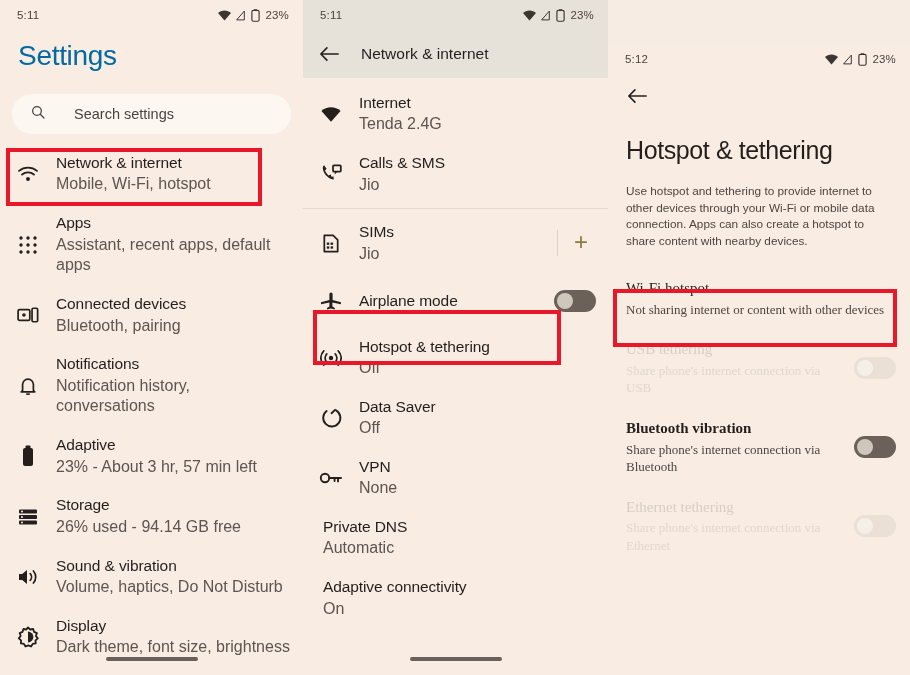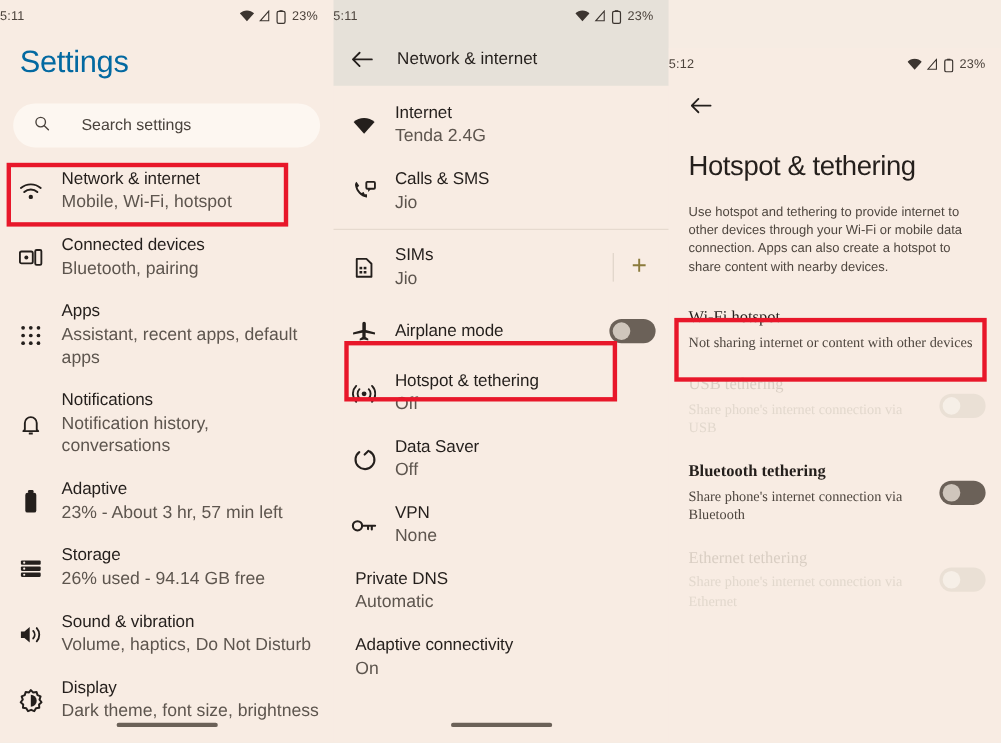--- a/index.html
+++ b/index.html
@@ -19,26 +19,26 @@
     flex: 0 0 auto;
   }
   #panel-settings  { width: 303px; background: #f8ece3; }
   #panel-network   { width: 305px; background: #f8ece3; }
   #panel-hotspot   { width: 302px; background: #f8ece3; margin-top: 44px; }
 
   
   .statusbar {
     height: 30px;
     display: flex; align-items: center; justify-content: space-between;
-    padding: 0 14px 0 0;
+    padding: 0 14px 0 17px;
     font-size: 11.5px; color: #4c433c;
     letter-spacing: .2px;
   }
   .statusbar.tinted { background: #e6e1d9; }
-  .status-right { display: flex; gap: 4px; }
+  .status-right { display: flex; align-items: center; gap: 4px; }
   .status-right svg { display: block; }
   .battery-pct { font-size: 11.5px; color: #4c433c; margin-left: 1px; }
 
   
   .big-title {
     font-size: 28px; font-weight: 400; color: #0369a1;
     padding: 10px 0 0 18px; letter-spacing: -.3px;
   }
   .search-bar {
     margin: 22px 12px 0 12px;
@@ -183,34 +183,20 @@
         <span class="ico">
           <svg width="22" height="18" viewBox="0 0 24 20">
               <path fill="none" stroke="#241f1c" stroke-width="2" stroke-linecap="round" d="M2 6.5C4.8 4.2 8.2 2.9 12 2.9s7.2 1.3 10 3.6"></path>
               <path fill="none" stroke="#241f1c" stroke-width="2" stroke-linecap="round" d="M5.4 10.6C7.2 9 9.5 8.1 12 8.1s4.8.9 6.6 2.5"></path>
               <circle cx="12" cy="15.6" r="2.2" fill="#241f1c"></circle>
             </svg>
         </span>
         <span class="txt">
           <div class="t1">Network &amp; internet</div>
           <div class="t2">Mobile, Wi-Fi, hotspot</div>
-        </span>
-      </div>
-
-      <div class="row">
-        <span class="ico">
-          <svg width="22" height="18" viewBox="0 0 24 20">
-              <rect x="1" y="4" width="13" height="12" rx="1.6" fill="none" stroke="#241f1c" stroke-width="1.9"></rect>
-              <circle cx="7.5" cy="10" r="2" fill="#241f1c"></circle>
-              <rect x="16.5" y="2.5" width="6.2" height="15" rx="1.4" fill="none" stroke="#241f1c" stroke-width="1.9"></rect>
-            </svg>
-        </span>
-        <span class="txt">
-          <div class="t1">Connected devices</div>
-          <div class="t2">Bluetooth, pairing</div>
         </span>
       </div>
 
       <div class="row">
         <span class="ico">
           <svg width="18" height="18" viewBox="0 0 18 18">
             <g fill="#241f1c">
               <circle cx="2" cy="2" r="1.7"></circle>
                 <circle cx="9" cy="2" r="1.7"></circle>
                 <circle cx="16" cy="2" r="1.7"></circle>
@@ -224,20 +210,34 @@
           </svg>
         </span>
         <span class="txt">
           <div class="t1">Apps</div>
           <div class="t2">Assistant, recent apps, default apps</div>
         </span>
       </div>
 
       <div class="row">
         <span class="ico">
+          <svg width="22" height="18" viewBox="0 0 24 20">
+              <rect x="1" y="4" width="13" height="12" rx="1.6" fill="none" stroke="#241f1c" stroke-width="1.9"></rect>
+              <circle cx="7.5" cy="10" r="2" fill="#241f1c"></circle>
+              <rect x="16.5" y="2.5" width="6.2" height="15" rx="1.4" fill="none" stroke="#241f1c" stroke-width="1.9"></rect>
+            </svg>
+        </span>
+        <span class="txt">
+          <div class="t1">Connected devices</div>
+          <div class="t2">Bluetooth, pairing</div>
+        </span>
+      </div>
+
+      <div class="row">
+        <span class="ico">
           <svg width="18" height="20" viewBox="0 0 20 22">
               <path fill="none" stroke="#241f1c" stroke-width="1.9" stroke-linejoin="round" d="M4 16V9.4A6 6 0 0 1 16 9.4V16l1.5 1.6H2.5z"></path>
               <path fill="none" stroke="#241f1c" stroke-width="1.8" d="M8 20h4"></path>
             </svg>
         </span>
         <span class="txt">
           <div class="t1">Notifications</div>
           <div class="t2">Notification history, conversations</div>
         </span>
       </div>
@@ -522,21 +522,21 @@
           <div class="t1">USB tethering</div>
           <div class="t2">Share phone's internet connection via USB</div>
         </span>
         <span class="toggle off-disabled">
             <span class="knob"></span>
           </span>
       </div>
 
       <div class="hs-row">
         <span class="txt">
-          <div class="t1 bold">Bluetooth tethering</div>
+          <div class="t1 bold">Bluetooth vibration</div>
           <div class="t2">Share phone's internet connection via Bluetooth</div>
         </span>
         <span class="toggle off-dark">
             <span class="knob"></span>
           </span>
       </div>
 
       <div class="hs-row dim">
         <span class="txt">
           <div class="t1">Ethernet tethering</div>

